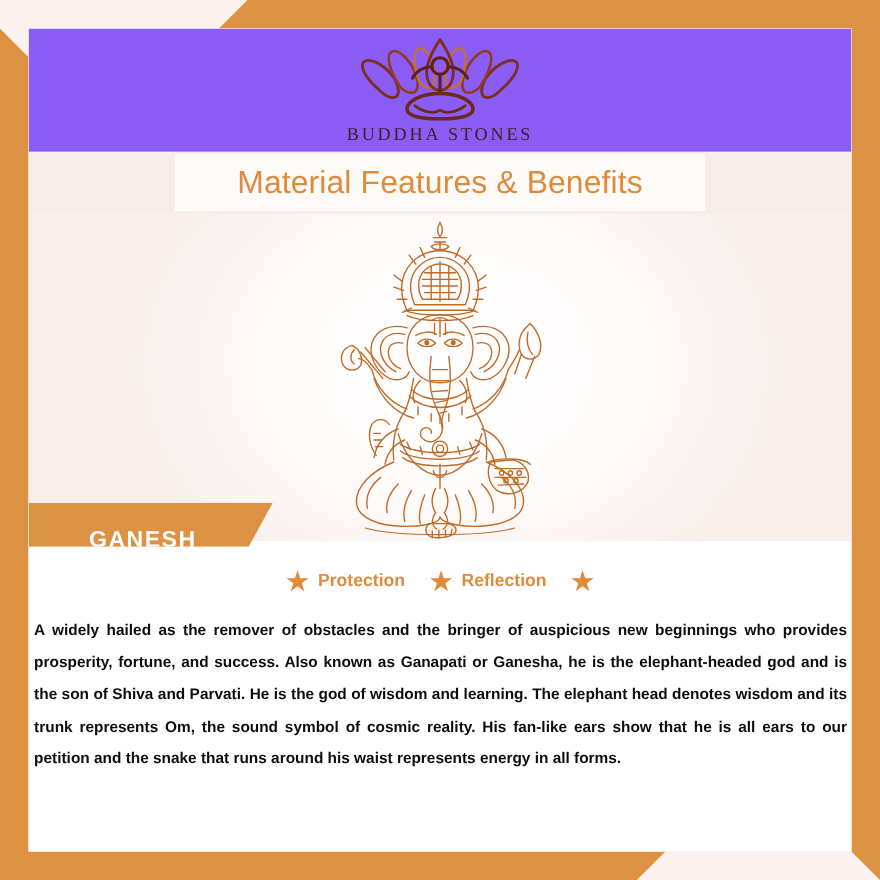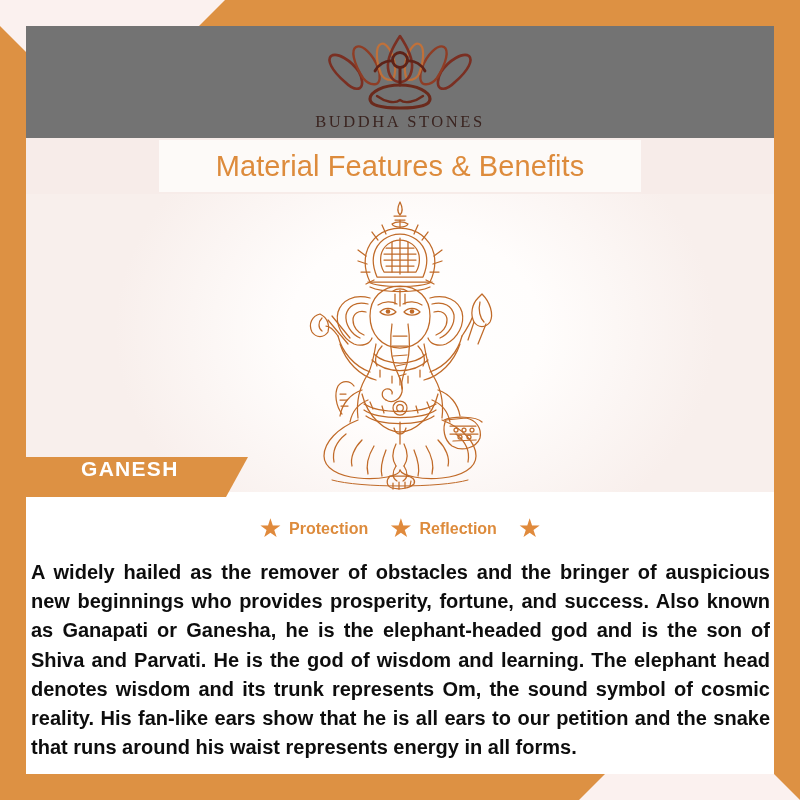--- a/index.html
+++ b/index.html
@@ -45,21 +45,21 @@
   .inner {
     position:absolute;
     top:26px; left:26px; right:26px; bottom:26px;
     overflow:hidden;
     z-index:2;
   }
 
   
   .header-zone {
     position:absolute; top:0; left:0; right:0; height:112px;
-    background:#737373;
+    background:#8b5cf6;
   }
   .logo-wrap {
     position:absolute; top:4px; left:0; right:0;
     display:flex; flex-direction:column; align-items:center;
   }
   .logo-mark { width:170px; height:80px; display:block; }
   .logo-text {
     margin-top:2px;
     font-family:"Liberation Serif", serif;
     font-size:16.5px;
@@ -95,21 +95,21 @@
   .art-svg {
     position:absolute; top:0; left:50%; transform:translateX(-50%);
     width:300px; height:298px;
   }
 
   
   .ribbon {
     position:absolute; top:431px; left:0; width:222px; height:46px;
     background:#dd9143;
     clip-path: polygon(0 0, 222px 0, 200px 40px, 0 40px);
-    display:flex; align-items:flex-start;
+    display:flex; align-items:flex-end;
     z-index:4;
   }
   .ribbon-label {
     color:#ffffff; font-size:21px; font-weight:bold;
     letter-spacing:1.3px; margin-left:55px;
   }
   .ribbon-strip {
     position:absolute; top:466px; left:0; right:0; bottom:0;
     background:#ffffff;
   }
@@ -121,21 +121,21 @@
     gap:21px;
     z-index:5;
   }
   .feature { display:flex; align-items:center; gap:7px; }
   .star { color:#e08a3c; font-size:26px; line-height:1; position:relative; top:-1px; }
   .feature-label { font-size:16px; font-weight:bold; color:#dd8b3c;text-align:right; }
 
   
   .body-copy {
     position:absolute; top:532px; left:5px; right:4px;
-    font-size:20px;
+    font-size:14px;
     font-weight:bold;
     line-height:29.2px;
     color:#0d0d0d;
     text-align:justify;
     text-align-last:left;
     z-index:5;
   }
 </style>
 </head>
 <body>

